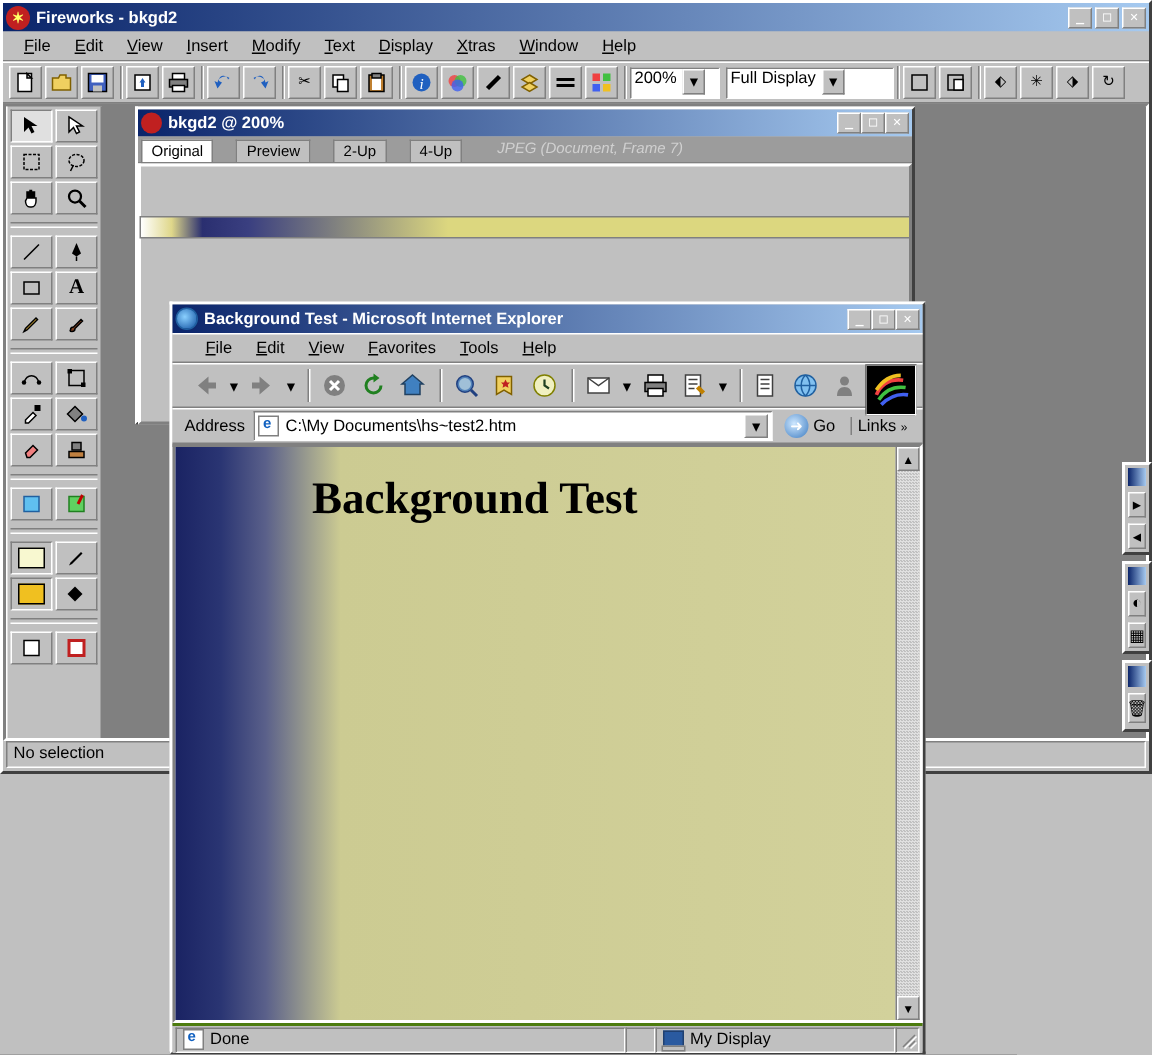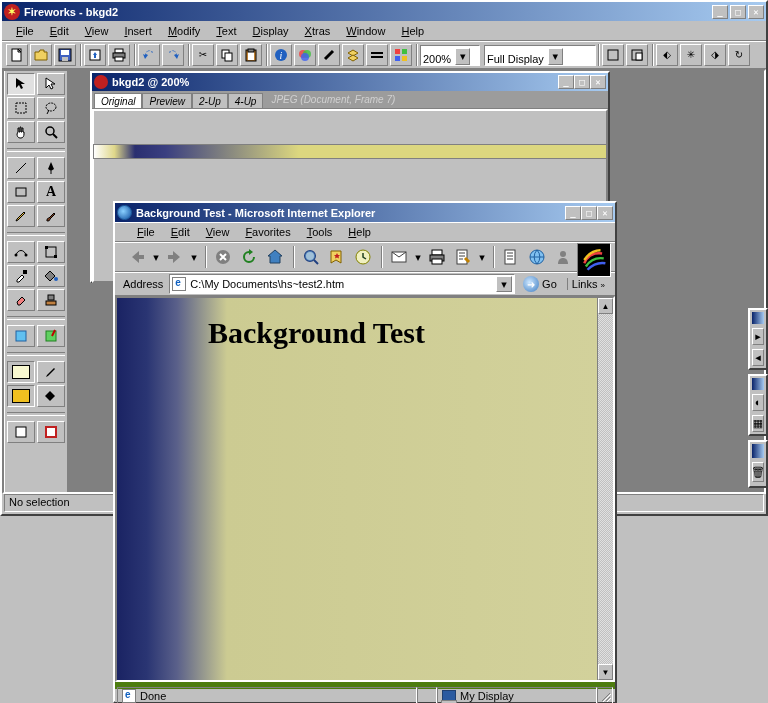--- a/index.html
+++ b/index.html
@@ -47,21 +47,21 @@
   .fw-title .btns { display:flex; gap:2px; }
 
   .fw-menu { height:20px; display:flex; align-items:center; padding:0 6px; background:#c0c0c0; border-bottom:1px solid #808080;}
   .fw-menu span { padding:1px 8px; }
   .fw-menu span:first-letter { text-decoration:underline; }
 
   .fw-toolbar { height:28px; display:flex; align-items:center; padding:1px 4px; background:#c0c0c0; border-top:1px solid #fff; border-bottom:1px solid #808080;}
   .fw-toolbar .btn, .fw-toolbar .sep { margin-right:2px; }
   .fw-toolbar .combo {
     border:1px solid; border-color:#808080 #fff #fff #808080;
-    height:21px; background:#fff; display:flex; align-items:flex-end; padding:0 2px;
+    height:21px; background:#fff; display:flex; align-items:flex-start; padding:0 2px;
     font-size:11px;
   }
   .fw-toolbar .combo span.arrow {
     width:15px; height:17px; background:#c0c0c0;
     border:1px solid; border-color:#fff #808080 #808080 #fff;
     margin-left:4px; display:inline-flex; align-items:center; justify-content:center;
   }
 
   .fw-client { position:relative; background:#808080; height:425px; border:2px solid; border-color:#808080 #fff #fff #808080; }
 
@@ -97,21 +97,21 @@
     height:18px; background:linear-gradient(to right,#0a246a,#a6caf0);
     color:#fff; display:flex; align-items:center; padding:0 2px; font-weight:bold; font-size:11px;
   }
   .doc-title .icon { width:14px;height:14px; background:#c02020; border-radius:50%; margin-right:4px; }
   .doc-tabs {
     height:18px; background:#9c9c9c; display:flex; align-items:flex-end;
     border-bottom:1px solid #808080; padding-left:2px; font-size:10px;
   }
   .doc-tabs .tab {
     border:1px solid #808080; border-bottom:none; background:#c0c0c0;
-    padding:1px 6px; margin-right:0px; height:15px; display:flex; align-items:center;font-style:italic;
+    padding:1px 6px; margin-right:15px; height:15px; display:flex; align-items:center;
   }
   .doc-tabs .tab.active { background:#fff; }
   .doc-tabs .lbl { color:#d0d0d0; font-style:italic; margin-left:8px; font-size:10px; align-self:center;}
   .doc-body { background:#c0c0c0; position:relative; height:174px; border:2px solid; border-color:#fff #808080 #808080 #fff;}
   .doc-canvas {
     position:absolute; left:0px; top:34px; right:0px; height:13px;
     background:linear-gradient(to right, #fff 0%, #dfd78a 4%, #2a2f70 8%, #3a3f80 14%, #dcd77f 40%, #dcd77f 100%);
     box-shadow: 0 0 0 1px #808080;
   }
 
@@ -180,21 +180,21 @@
   .ie-page h1 { font-size:30px; margin:6px 0 18px 0; font-weight:bold; }
   .ie-page p { font-size:15px; margin:0; }
   .ie-vscroll {
     position:absolute; right:0; top:0; bottom:0; width:16px; background:#d4d0c8; border-left:1px solid #808080;
     display:flex; flex-direction:column;
   }
   .ie-vscroll .sb-btn { height:16px; background:#c0c0c0; border:1px solid; border-color:#fff #808080 #808080 #fff; display:flex;align-items:center;justify-content:center;font-size:8px;}
   .ie-vscroll .sb-track { flex:1; background:repeating-conic-gradient(#c0c0c0 0% 25%, #e0e0e0 0% 50%) 0/2px 2px; }
 
   .ie-status {
-    height:20px; background:#c0c0c0; border-top:7px solid #4d7c0f;
+    height:20px; background:#c0c0c0; border-top:2px solid #4d7c0f;
     display:flex; align-items:center; padding:0 2px; font-size:11px;
   }
   .ie-status .cell { border:1px solid; border-color:#808080 #fff #fff #808080; height:17px; display:flex;align-items:center; padding:0 4px; gap:4px;}
   .ie-status .cell.main { flex:1; }
   .ie-status .pgicon2 { width:14px;height:14px; background:#fff; border:1px solid #808080; position:relative;}
   .ie-status .pgicon2::after{content:"e"; color:#1060c0; font-weight:bold; font-size:10px; position:absolute; left:2px; top:-1px;}
   .ie-status .compicon { width:14px;height:12px; background:#2a5aa0; border:1px solid #204070; position:relative;}
   .ie-status .compicon::after{content:""; position:absolute; left:-2px; right:-2px; bottom:-3px; height:2px; background:#c0c0c0; border:1px solid #808080;}
 
   

